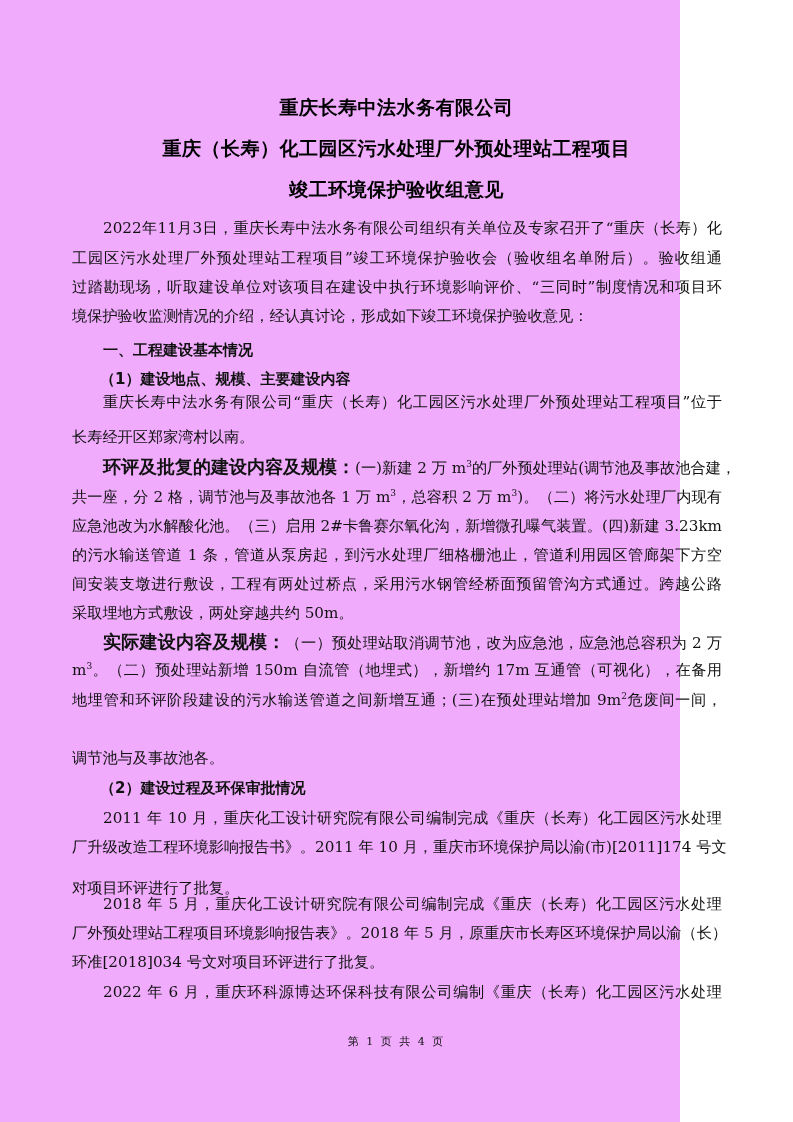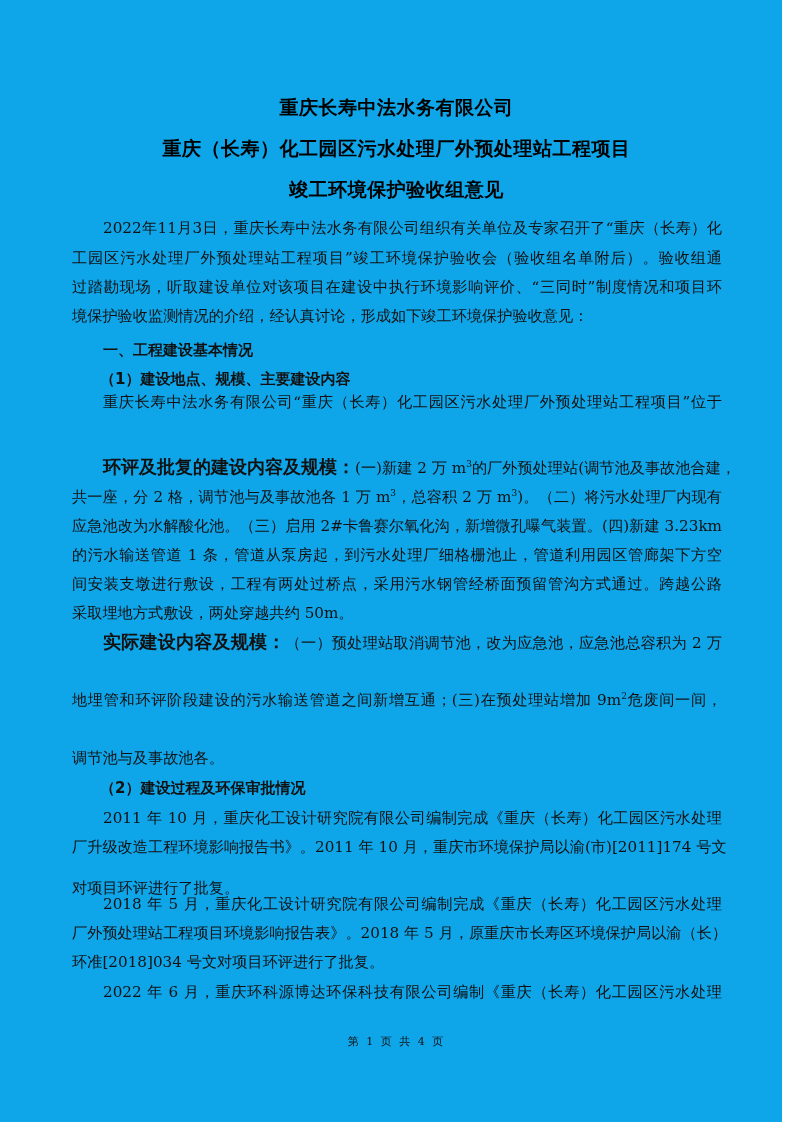--- a/index.html
+++ b/index.html
@@ -1,18 +1,18 @@
 <!DOCTYPE html>
 <html><head>
 <meta charset="utf-8">
 <style>
   html, body { margin: 0; padding: 0; background: #ffffff; }
   body { width: 793px; height: 1122px; position: relative; overflow: hidden;
          font-family: "DejaVu Serif", "Liberation Serif", serif; color: #111; }
-  .page { position: absolute; left: 0; top: 0; width: 782px; height: 1122px; background: #0ea5e9; }
+  .page { position: absolute; left: 0; top: 0; width: 680px; height: 1122px; background: #f0abfc; }
   .title { position: absolute; left: 0; width: 793px; text-align: center;
            font-family: "DejaVu Sans", "Liberation Sans", sans-serif; font-weight: bold;
            font-size: 19px; letter-spacing: 0.5px; color: #000; }
   .line { position: absolute; left: 72px; width: 650px; font-size: 15.2px; line-height: 20px;
           white-space: nowrap; color: #111; text-align: justify; text-align-last: justify; }
   .line.last { text-align-last: left; }
   .line.indent { left: 103px; width: 619px; }
   .line.head { font-family: "DejaVu Sans", "Liberation Sans", sans-serif; font-weight: bold;
                text-align-last: left; font-size: 15px; }
   .b { font-family: "DejaVu Sans", "Liberation Sans", sans-serif; font-weight: bold; font-size: 18px; }
@@ -31,34 +31,38 @@
 
   <div class="line indent" style="top:218px;">2022年11月3日，重庆长寿中法水务有限公司组织有关单位及专家召开了“重庆（长寿）化</div>
   <div class="line" style="top:248px;">工园区污水处理厂外预处理站工程项目”竣工环境保护验收会（验收组名单附后）。验收组通</div>
   <div class="line" style="top:277px;">过踏勘现场，听取建设单位对该项目在建设中执行环境影响评价、“三同时”制度情况和项目环</div>
   <div class="line last" style="top:306px;">境保护验收监测情况的介绍，经认真讨论，形成如下竣工环境保护验收意见：</div>
 
   <div class="line head indent" style="top:340px;">一、工程建设基本情况</div>
   <div class="line head indent" style="top:369px;left:100px;">（1）建设地点、规模、主要建设内容</div>
 
   <div class="line indent" style="top:392px;">重庆长寿中法水务有限公司“重庆（长寿）化工园区污水处理厂外预处理站工程项目”位于</div>
+  <div class="line last" style="top:427px;">长寿经开区郑家湾村以南。</div>
 
   <div class="line indent" style="top:457px;">
     <span class="b">环评及批复的建设内容及规模：</span><span>(一)新建 2 万 m</span><sup>3</sup><span>的厂外预处理站(调节池及事故池合建，</span>
   </div>
   <div class="line" style="top:487px;">
     <span>共一座，分 2 格，调节池与及事故池各 1 万 m</span><sup>3</sup><span>，总容积 2 万 m</span><sup>3</sup><span>)。（二）将污水处理厂内现有</span>
   </div>
   <div class="line" style="top:516px;">应急池改为水解酸化池。（三）启用 2#卡鲁赛尔氧化沟，新增微孔曝气装置。(四)新建 3.23km</div>
   <div class="line" style="top:545px;">的污水输送管道 1 条，管道从泵房起，到污水处理厂细格栅池止，管道利用园区管廊架下方空</div>
   <div class="line" style="top:574px;">间安装支墩进行敷设，工程有两处过桥点，采用污水钢管经桥面预留管沟方式通过。跨越公路</div>
   <div class="line last" style="top:603px;">采取埋地方式敷设，两处穿越共约 50m。</div>
 
   <div class="line indent" style="top:632px;">
     <span class="b">实际建设内容及规模：</span><span>（一）预处理站取消调节池，改为应急池，应急池总容积为 2 万</span>
+  </div>
+  <div class="line" style="top:660px;">
+    <span>m</span><sup>3</sup><span>。（二）预处理站新增 150m 自流管（地埋式），新增约 17m 互通管（可视化），在备用</span>
   </div>
   <div class="line" style="top:690px;">
     <span>地埋管和环评阶段建设的污水输送管道之间新增互通；(三)在预处理站增加 9m</span><sup>2</sup><span>危废间一间，</span>
   </div>
   <div class="line last" style="top:748px;">调节池与及事故池各。</div>
 
   <div class="line head" style="top:778px;left:100px;">（2）建设过程及环保审批情况</div>
 
   <div class="line indent" style="top:808px;">2011 年 10 月，重庆化工设计研究院有限公司编制完成《重庆（长寿）化工园区污水处理</div>
   <div class="line" style="top:837px;">厂升级改造工程环境影响报告书》。2011 年 10 月，重庆市环境保护局以渝(市)[2011]174 号文</div>

